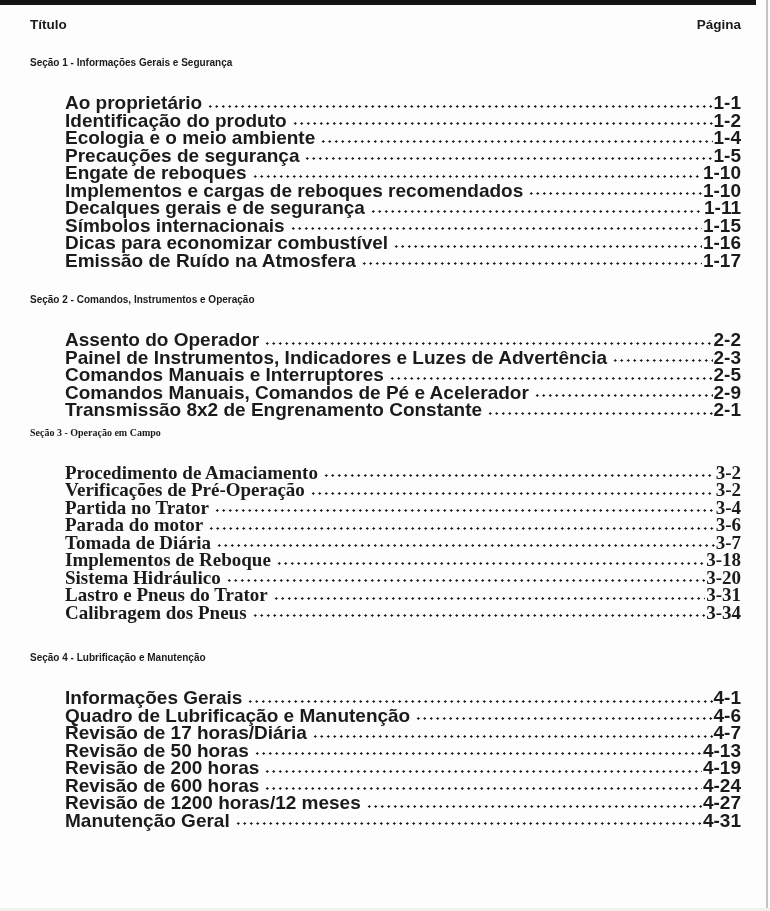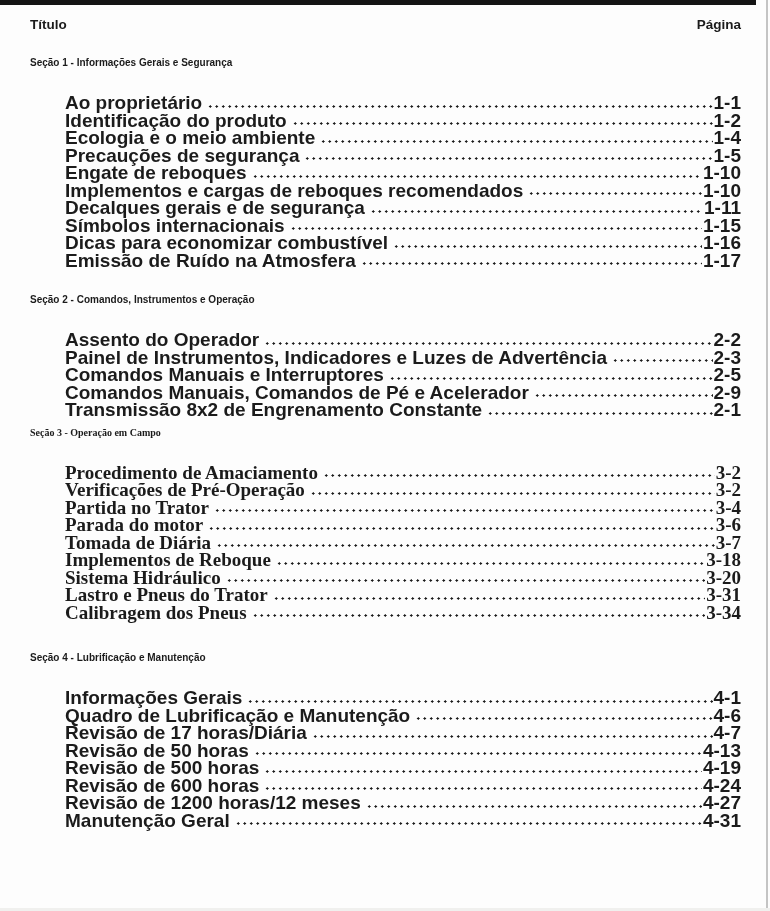--- a/index.html
+++ b/index.html
@@ -237,21 +237,21 @@
             <span class="toc-title">Revisão de 17 horas/Diária</span>
             <span class="dots"></span>
             <span class="toc-page">4-7</span>
           </div>
           <div class="toc-row">
             <span class="toc-title">Revisão de 50 horas</span>
             <span class="dots"></span>
             <span class="toc-page">4-13</span>
           </div>
           <div class="toc-row">
-            <span class="toc-title">Revisão de 500 horas</span>
+            <span class="toc-title">Revisão de 200 horas</span>
             <span class="dots"></span>
             <span class="toc-page">4-19</span>
           </div>
           <div class="toc-row">
             <span class="toc-title">Revisão de 600 horas</span>
             <span class="dots"></span>
             <span class="toc-page">4-24</span>
           </div>
           <div class="toc-row">
             <span class="toc-title">Revisão de 1200 horas/12 meses</span>

